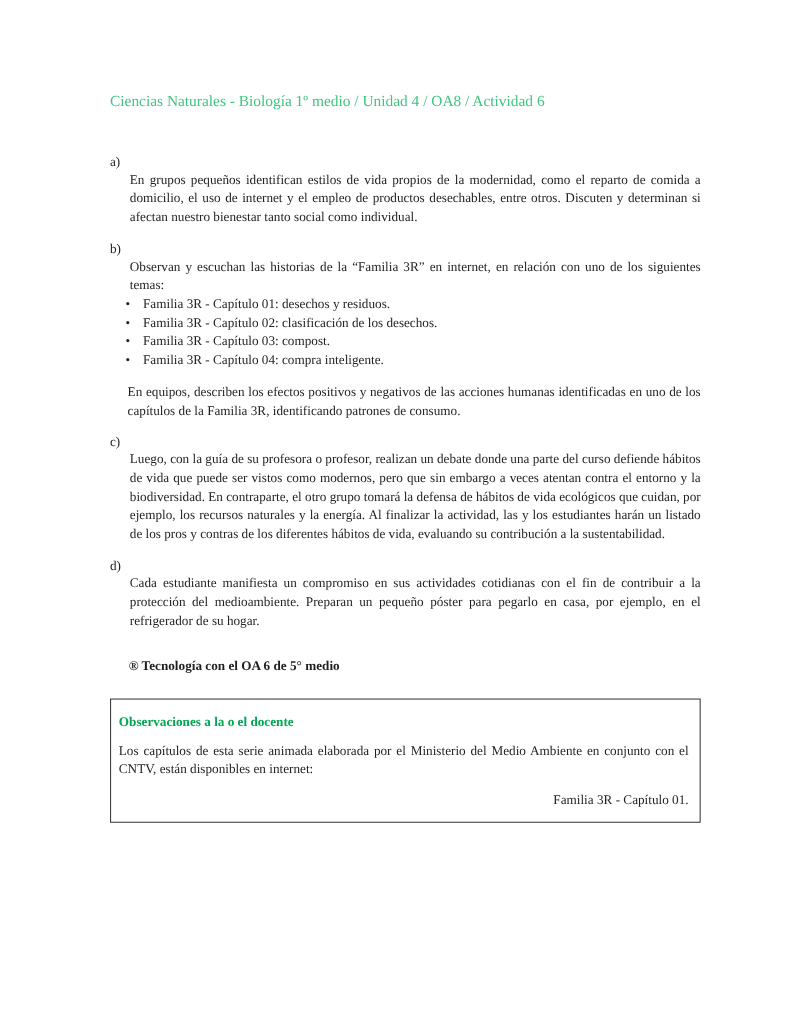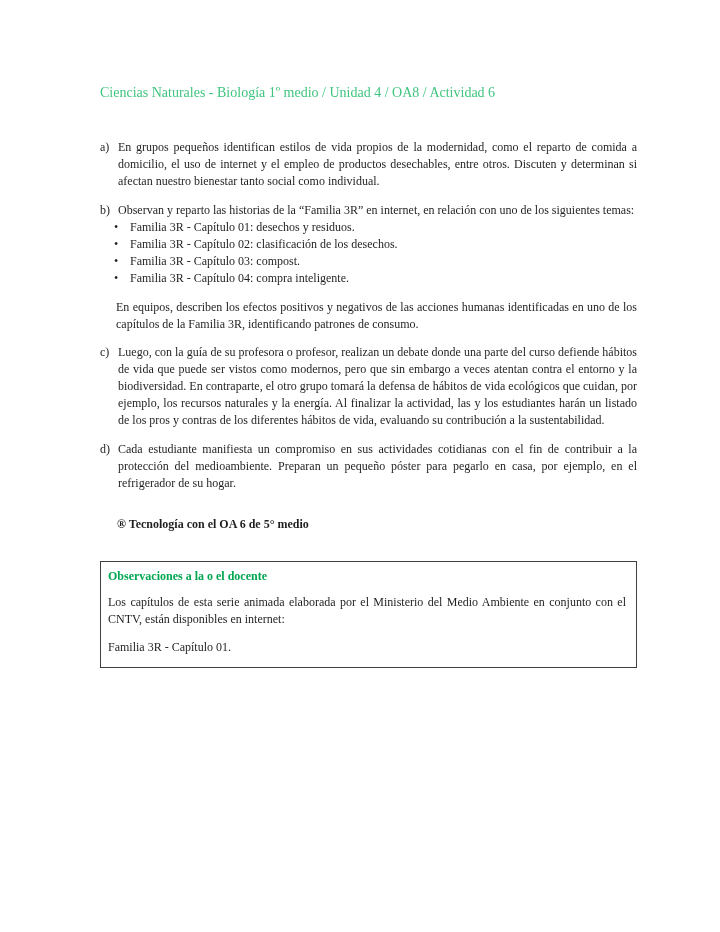--- a/index.html
+++ b/index.html
@@ -25,66 +25,66 @@
     margin:0 0 37px 0;
     white-space:nowrap;
   }
   .section-heading {
     font-weight:bold;
     margin:0 0 16px 17px;
   }
   .sec-num { display:inline-block; width:22px; }
   .item { display:flex; margin:0 0 12px 0; }
   .marker { flex:none; width:18px; }
-  .icol { flex:1; min-width:0; }
+  .icol { flex:1; min-width:0;margin-top:16px; }
   .itext { text-align:justify; }
   .bullets { margin-top:0; }
   .bullet-row { display:flex; margin-left:-4px; }
   .bul { flex:none; width:16px; text-align:left; }
   .cont {
     margin:0 0 11px 16px;
     text-align:justify;
   }
   .tech-note {
     font-weight:bold;
     margin:24px 0 0 17px;
   }
   .note-box {
-    margin-top:28px;
+    margin-top:21px;
     border:1.5px solid #404040;
-    padding:6px 10px 6px 7px;
+    padding:12px 10px 6px 7px;
   }
   .note-title {
     color:#00a651;
     font-weight:bold;
     margin:0 0 9px 0;
   }
   .note-box p { margin:0 0 11px 0; text-align:justify; }
-  .note-box p.last { margin-bottom:5px; text-align:left; }
+  .note-box p.last { margin-bottom:5px; text-align:right; }
 </style>
 </head>
 <body>
 
 <div class="page">
   <div class="inner">
 
     <div class="doc-title">Ciencias Naturales - Biología 1º medio / Unidad 4 / OA8 / Actividad 6</div>
 
 
     <div class="item">
       <span class="marker">a)</span>
       <div class="icol">
         <div class="itext">En grupos pequeños identifican estilos de vida propios de la modernidad, como el reparto de comida a domicilio, el uso de internet y el empleo de productos desechables, entre otros. Discuten y determinan si afectan nuestro bienestar tanto social como individual.</div>
       </div>
     </div>
 
     <div class="item">
       <span class="marker">b)</span>
       <div class="icol">
-        <div class="itext">Observan y reparto las historias de la “Familia 3R” en internet, en relación con uno de los siguientes temas:</div>
+        <div class="itext">Observan y escuchan las historias de la “Familia 3R” en internet, en relación con uno de los siguientes temas:</div>
         <div class="bullets">
           <div class="bullet-row">
             <span class="bul">•</span>
             <span>Familia 3R - Capítulo 01: desechos y residuos.</span>
           </div>
           <div class="bullet-row">
             <span class="bul">•</span>
             <span>Familia 3R - Capítulo 02: clasificación de los desechos.</span>
           </div>
           <div class="bullet-row">

